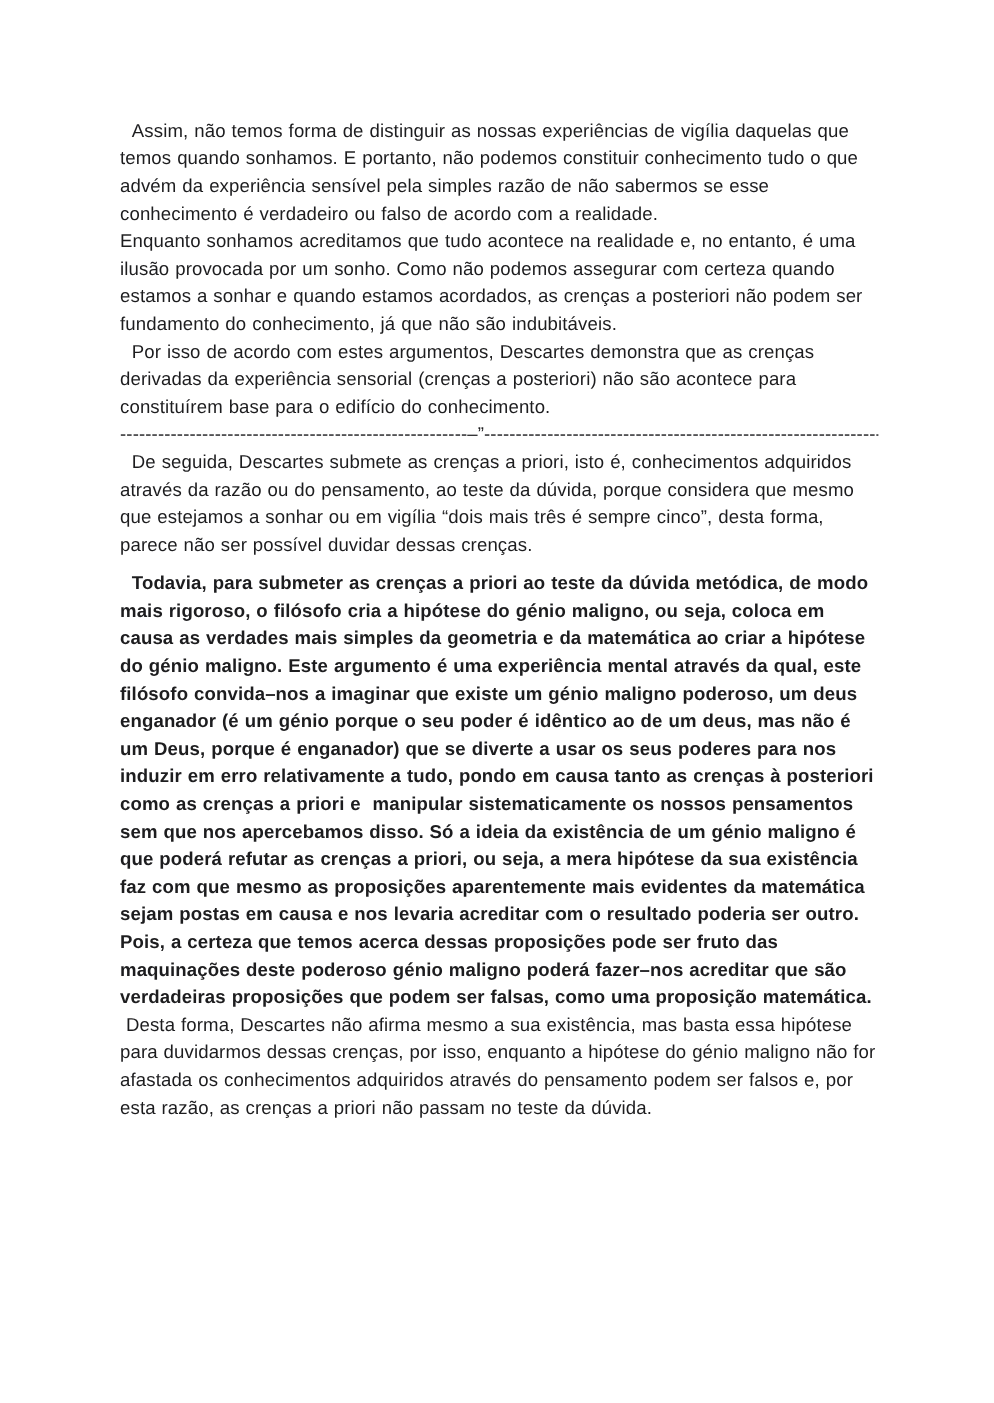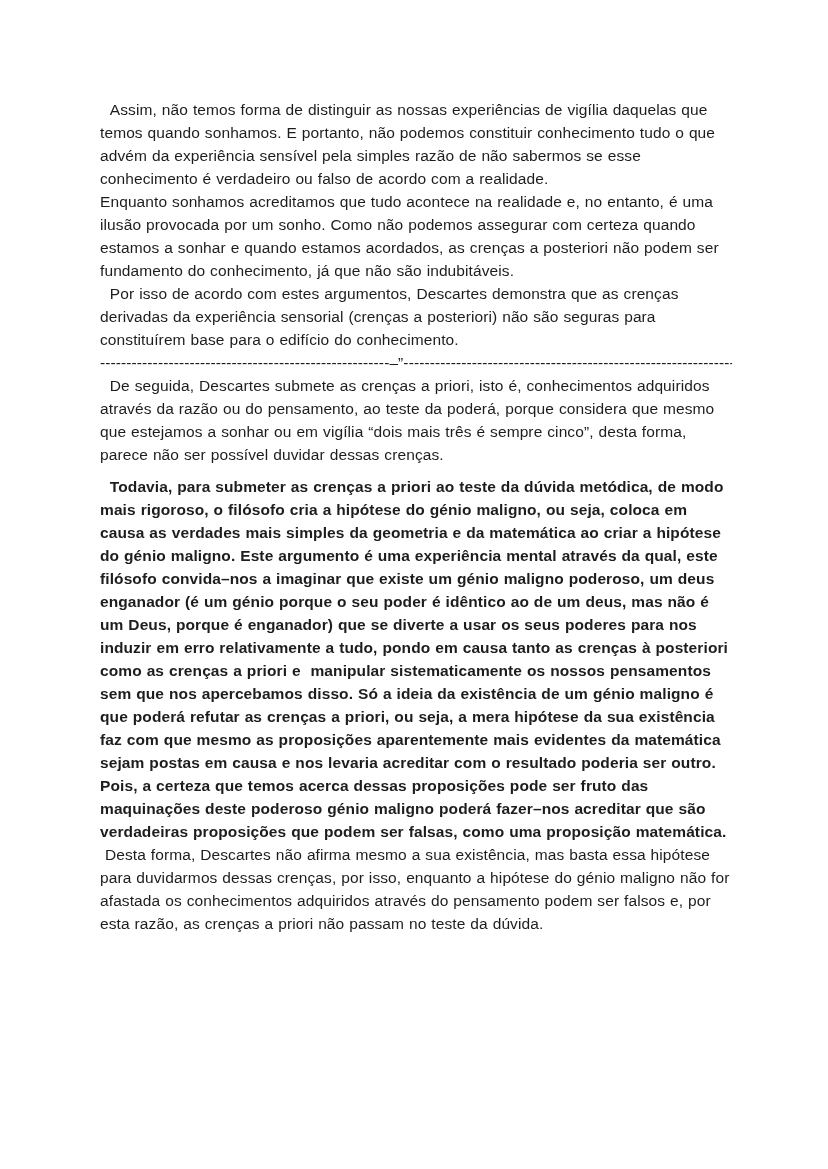--- a/index.html
+++ b/index.html
@@ -42,19 +42,19 @@
     width: 632px;
   }
 </style>
 </head>
 <body>
 
 <main class="page">
   <div class="text-body" id="paragraphs">
       <p class="para">  Assim, não temos forma de distinguir as nossas experiências de vigília daquelas que temos quando sonhamos. E portanto, não podemos constituir conhecimento tudo o que advém da experiência sensível pela simples razão de não sabermos se esse conhecimento é verdadeiro ou falso de acordo com a realidade.</p>
       <p class="para">Enquanto sonhamos acreditamos que tudo acontece na realidade e, no entanto, é uma ilusão provocada por um sonho. Como não podemos assegurar com certeza quando estamos a sonhar e quando estamos acordados, as crenças a posteriori não podem ser fundamento do conhecimento, já que não são indubitáveis.</p>
-      <p class="para">  Por isso de acordo com estes argumentos, Descartes demonstra que as crenças derivadas da experiência sensorial (crenças a posteriori) não são seguras para constituírem base para o edifício do conhecimento.</p>
+      <p class="para">  Por isso de acordo com estes argumentos, Descartes demonstra que as crenças derivadas da experiência sensorial (crenças a posteriori) não são acontece para constituírem base para o edifício do conhecimento.</p>
       <p class="para divider">-------------------------------------------------------–”----------------------------------------------------------------------</p>
-      <p class="para">  De seguida, Descartes submete as crenças a priori, isto é, conhecimentos adquiridos através da razão ou do pensamento, ao teste da poderá, porque considera que mesmo que estejamos a sonhar ou em vigília “dois mais três é sempre cinco”, desta forma, parece não ser possível duvidar dessas crenças.</p>
+      <p class="para">  De seguida, Descartes submete as crenças a priori, isto é, conhecimentos adquiridos através da razão ou do pensamento, ao teste da dúvida, porque considera que mesmo que estejamos a sonhar ou em vigília “dois mais três é sempre cinco”, desta forma, parece não ser possível duvidar dessas crenças.</p>
       <p class="para gap">  Todavia, para submeter as crenças a priori ao teste da dúvida metódica, de modo mais rigoroso, o filósofo cria a hipótese do génio maligno, ou seja, coloca em causa as verdades mais simples da geometria e da matemática ao criar a hipótese do génio maligno. Este argumento é uma experiência mental através da qual, este filósofo convida–nos a imaginar que existe um génio maligno poderoso, um deus enganador (é um génio porque o seu poder é idêntico ao de um deus, mas não é um Deus, porque é enganador) que se diverte a usar os seus poderes para nos induzir em erro relativamente a tudo, pondo em causa tanto as crenças à posteriori como as crenças a priori e  manipular sistematicamente os nossos pensamentos sem que nos apercebamos disso. Só a ideia da existência de um génio maligno é que poderá refutar as crenças a priori, ou seja, a mera hipótese da sua existência faz com que mesmo as proposições aparentemente mais evidentes da matemática sejam postas em causa e nos levaria acreditar com o resultado poderia ser outro. Pois, a certeza que temos acerca dessas proposições pode ser fruto das maquinações deste poderoso génio maligno poderá fazer–nos acreditar que são verdadeiras proposições que podem ser falsas, como uma proposição matemática.</p>
       <p class="para"> Desta forma, Descartes não afirma mesmo a sua existência, mas basta essa hipótese para duvidarmos dessas crenças, por isso, enquanto a hipótese do génio maligno não for afastada os conhecimentos adquiridos através do pensamento podem ser falsos e, por esta razão, as crenças a priori não passam no teste da dúvida.</p>
     </div>
 </main>
 
 </body></html>

